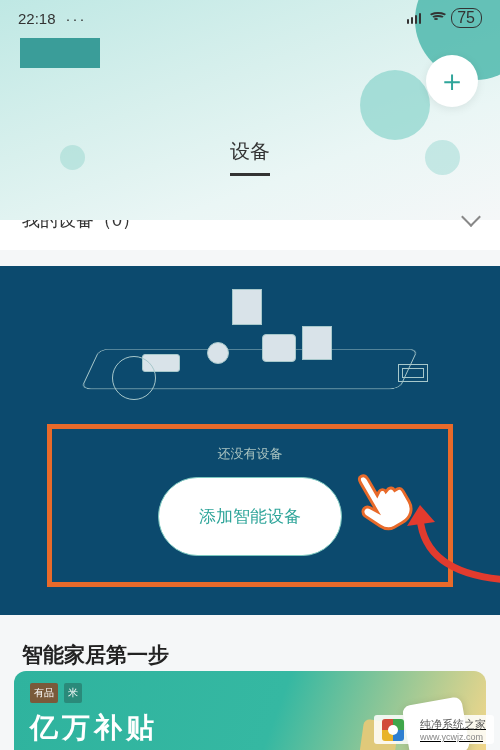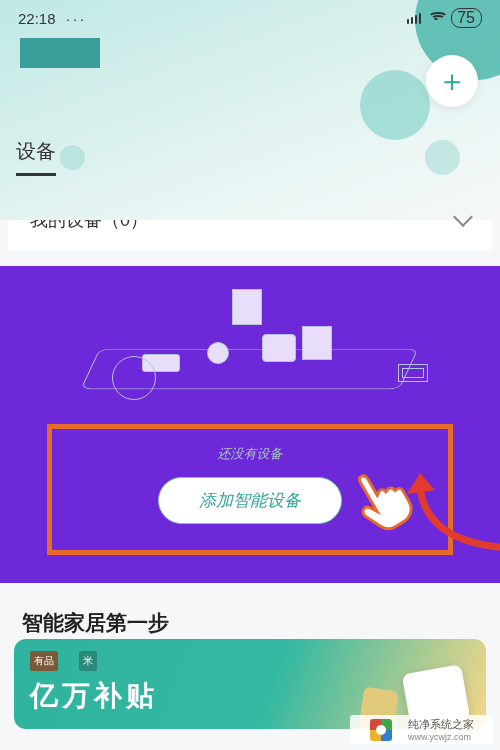--- a/index.html
+++ b/index.html
@@ -27,61 +27,61 @@
   .wifi::after{width:10px;height:5px;top:3px;left:3px;}
   .wifi i{width:4px;height:2px;top:6px;left:6px;background:#333;border:none;border-radius:50%;}
   .batt { border:1.5px solid #333; border-radius:9px; padding:1px 6px 1px 5px; font-size:16px; line-height:1; }
 
   .top-area { position: relative; z-index: 2; padding: 6px 20px 0; }
   .dash-box { width: 80px; height: 30px; background: #3a9d99; margin-bottom: 8px; }
   .env-info { font-size: 18px; color: #3a6d6a; letter-spacing: 1px; }
   .add-btn { position: absolute; right: 22px; top: 55px; width: 52px; height: 52px; background: #fff; border-radius: 50%; display:flex; align-items:center; justify-content:center; box-shadow: 0 2px 10px rgba(0,0,0,.08); z-index:3; }
   .add-btn .plus { font-size: 30px; color: #2fa59a; font-weight: 300; line-height: 1; }
 
-  .tabs { position: relative; z-index: 2; display: flex; gap: 60px; margin-top: 70px; font-size: 20px; padding-left: 16px; }
+  .tabs { position: relative; z-index: 2; display: flex; justify-content: center; gap: 60px; margin-top: 70px; font-size: 20px; }
   .tab { color: #a8c4c1; padding-bottom: 8px; }
   .tab.active { color: #333; font-weight: 500; border-bottom: 3px solid #333; }
 
-  .section { background:#fff; margin: 14px 8px 0; padding: 18px 22px; display:flex; justify-content:space-between; align-items:center; }
+  .section { background:#fff; margin: 14px 0 0; padding: 18px 22px; display:flex; justify-content:space-between; align-items:center; }
   .section-title { font-size: 18px; color:#333; }
   .chev { width:14px; height:14px; border-right:2px solid #888; border-bottom:2px solid #888; transform: rotate(45deg); margin-top:-6px; }
 
-  .empty-card { background:#6d28d9; margin-top: 16px; padding: 18px 12px 28px; position:relative;font-style:italic; }
+  .empty-card { background:#0c4a6e; margin-top: 16px; padding: 18px 12px 28px; position:relative; }
   .illus { height: 130px; margin: 0 10px 10px; position:relative; opacity:.85; }
   .phone { position:absolute; left:15%; right:15%; bottom:10px; height:70px; border:1.5px solid #c4dfdc; border-radius:10px; transform: skewX(-25deg) rotateX(55deg); }
   .cube { position:absolute; border:1.5px solid #c4dfdc; background:#fff; }
   .cube.c1{width:30px;height:36px;left:210px;top:5px;}
   .cube.c2{width:34px;height:28px;left:240px;top:50px;border-radius:4px;}
   .cube.c3{width:30px;height:34px;left:280px;top:42px;}
   .cube.c4{width:22px;height:22px;left:185px;top:58px;border-radius:50%;}
   .cube.c5{width:38px;height:18px;left:120px;top:70px;border-radius:3px;}
   .circ{position:absolute;width:44px;height:44px;border:1.5px solid #c4dfdc;border-radius:50%;left:90px;top:72px;}
   .mini{position:absolute;width:30px;height:18px;border:1px solid #c4dfdc;right:50px;top:80px;}
   .mini::before{content:"";position:absolute;inset:3px;border:1px solid #c4dfdc;}
 
   .highlight-box { border: 5px solid #e86a2a; margin: 0 35px; padding: 16px 20px 26px; text-align:center; position:relative; }
   .no-device { font-size: 13px; color:#a9c3c0; margin-bottom: 14px; }
-  .add-device-btn { display:inline-block; border:1.5px solid #7bc8bf; color:#2fa59a; padding: 11px 40px; border-radius: 999px; font-size: 17px; background:#fff; }
+  .add-device-btn { display:inline-block; border:1.5px solid #7bc8bf; color:#2fa59a; padding: 27px 40px; border-radius: 999px; font-size: 17px; background:#fff; }
   .pointer { position:absolute; top:32px; right:30px; width:70px; height:70px; transform: rotate(-30deg); }
   .pointer svg { width:100%; height:100%; }
 
   .arrow { position:absolute; right:-15px; bottom:30px; width:110px; height:85px; z-index:5; }
   .arrow svg{width:100%;height:100%;}
 
   .step-title { font-size:21px; font-weight:600; color:#222; padding: 26px 22px 2px; }
 
   .promo { margin: 0 14px; height: 90px; border-radius: 12px; background: linear-gradient(110deg,#2fb39e 0%,#35b8a2 55%,#f5d78a 100%); position:relative; overflow:hidden; padding:12px 16px; }
-  .promo-badges { display:flex; gap:21px; }
+  .promo-badges { display:flex; gap:6px; }
   .badge { background:#7a5a3a; color:#fff; font-size:10px; padding:3px 4px; border-radius:2px; }
   .badge.alt{ background:#2a8a7a; }
   .promo-title { color:#fff; font-size:28px; font-weight:600; letter-spacing:4px; margin-top:6px; }
   .promo-prod { position:absolute; right:20px; bottom:5px; width:60px; height:55px; background:#fff; border-radius:8px; transform:rotate(-10deg); box-shadow:0 2px 8px rgba(0,0,0,.15);}
   .promo-plug { position:absolute; right:90px; bottom:-5px; width:35px; height:45px; background:#e0c97a; border-radius:6px 6px 3px 3px; transform:rotate(8deg);}
 
-  .watermark { position:absolute; right:6px; bottom:6px; display:flex; align-items:center; gap:16px; z-index:20; background:rgba(255,255,255,.85); padding:2px 20px; border-radius:3px;}
+  .watermark { position:absolute; right:6px; bottom:6px; display:flex; align-items:center; gap:16px; z-index:20; background:rgba(255,255,255,.85); padding:2px 8px; border-radius:3px;text-decoration:underline;}
   .wm-logo { width:22px; height:22px; background: conic-gradient(#3fa64a 0 25%, #2f7fd1 0 50%, #e8b32a 0 75%, #d14a3a 0 100%); border-radius:3px; display:flex; align-items:center; justify-content:center;}
   .wm-logo::after{content:"";width:10px;height:10px;background:#fff;border-radius:50%;}
   .wm-txt{font-size:11px;color:#555;}
   .wm-url{font-size:9px;color:#888;}
 </style>
 </head>
 <body>
 
 <div class="header-bg">
   <div class="bubble b1"></div>

